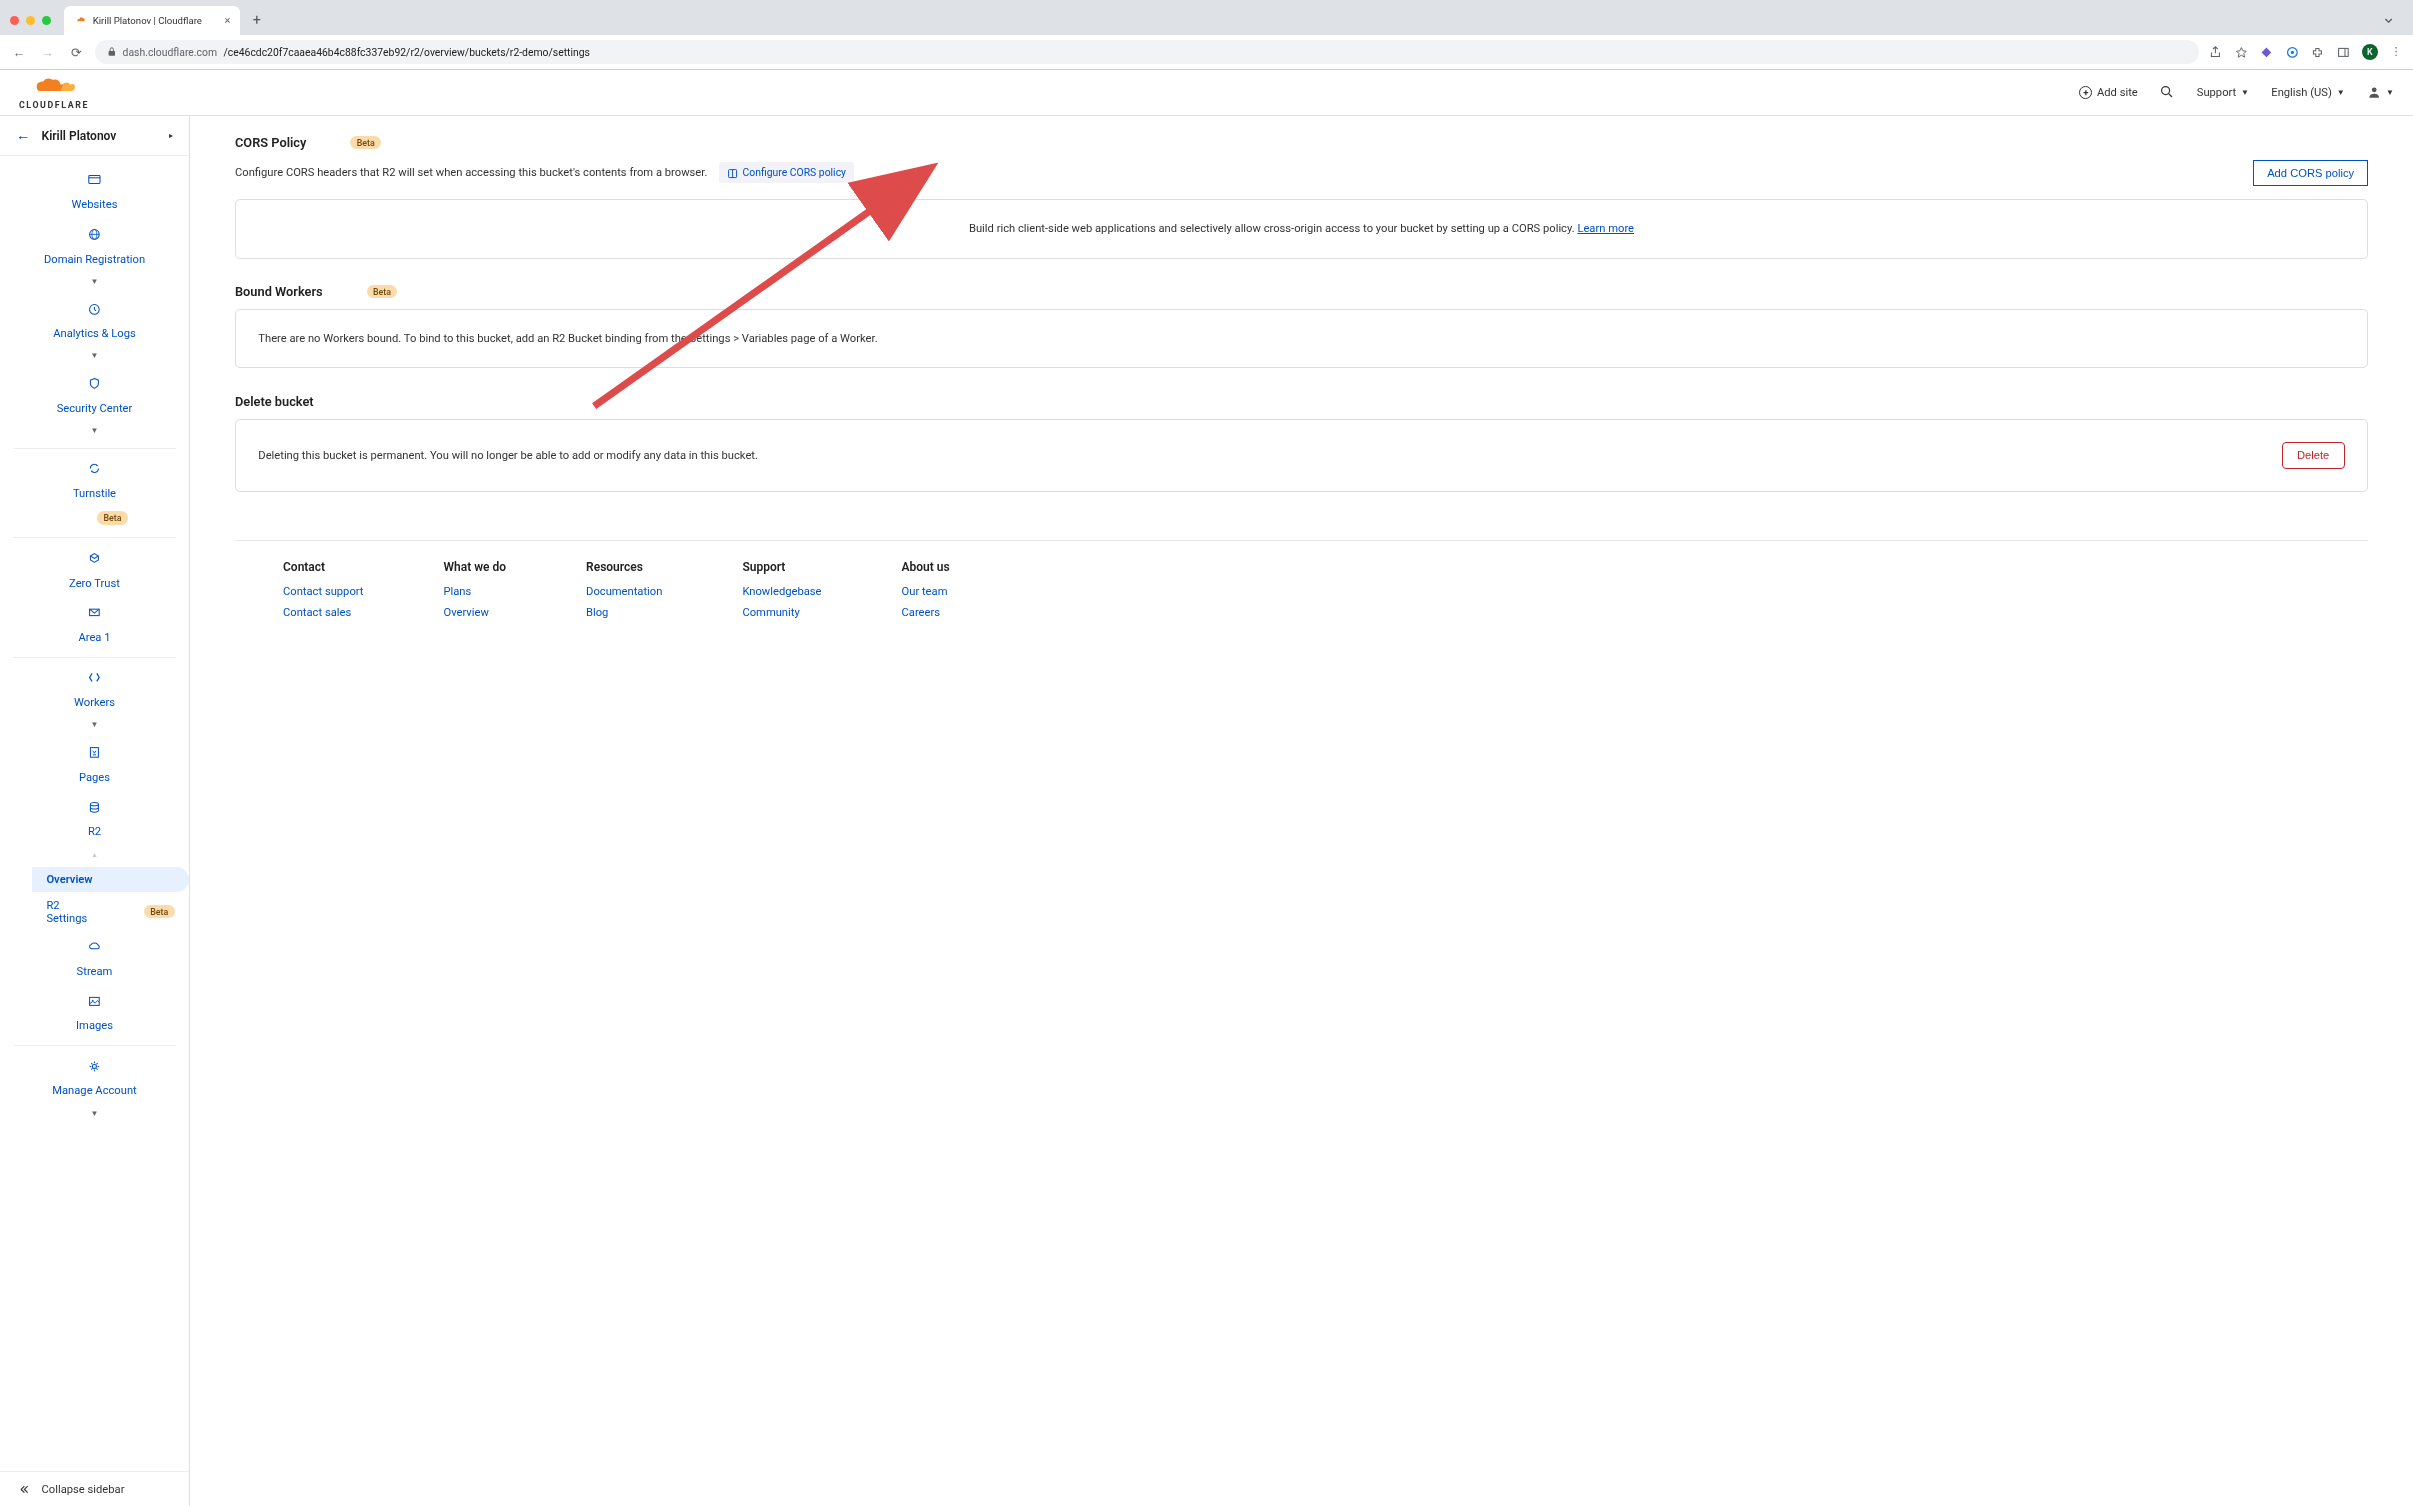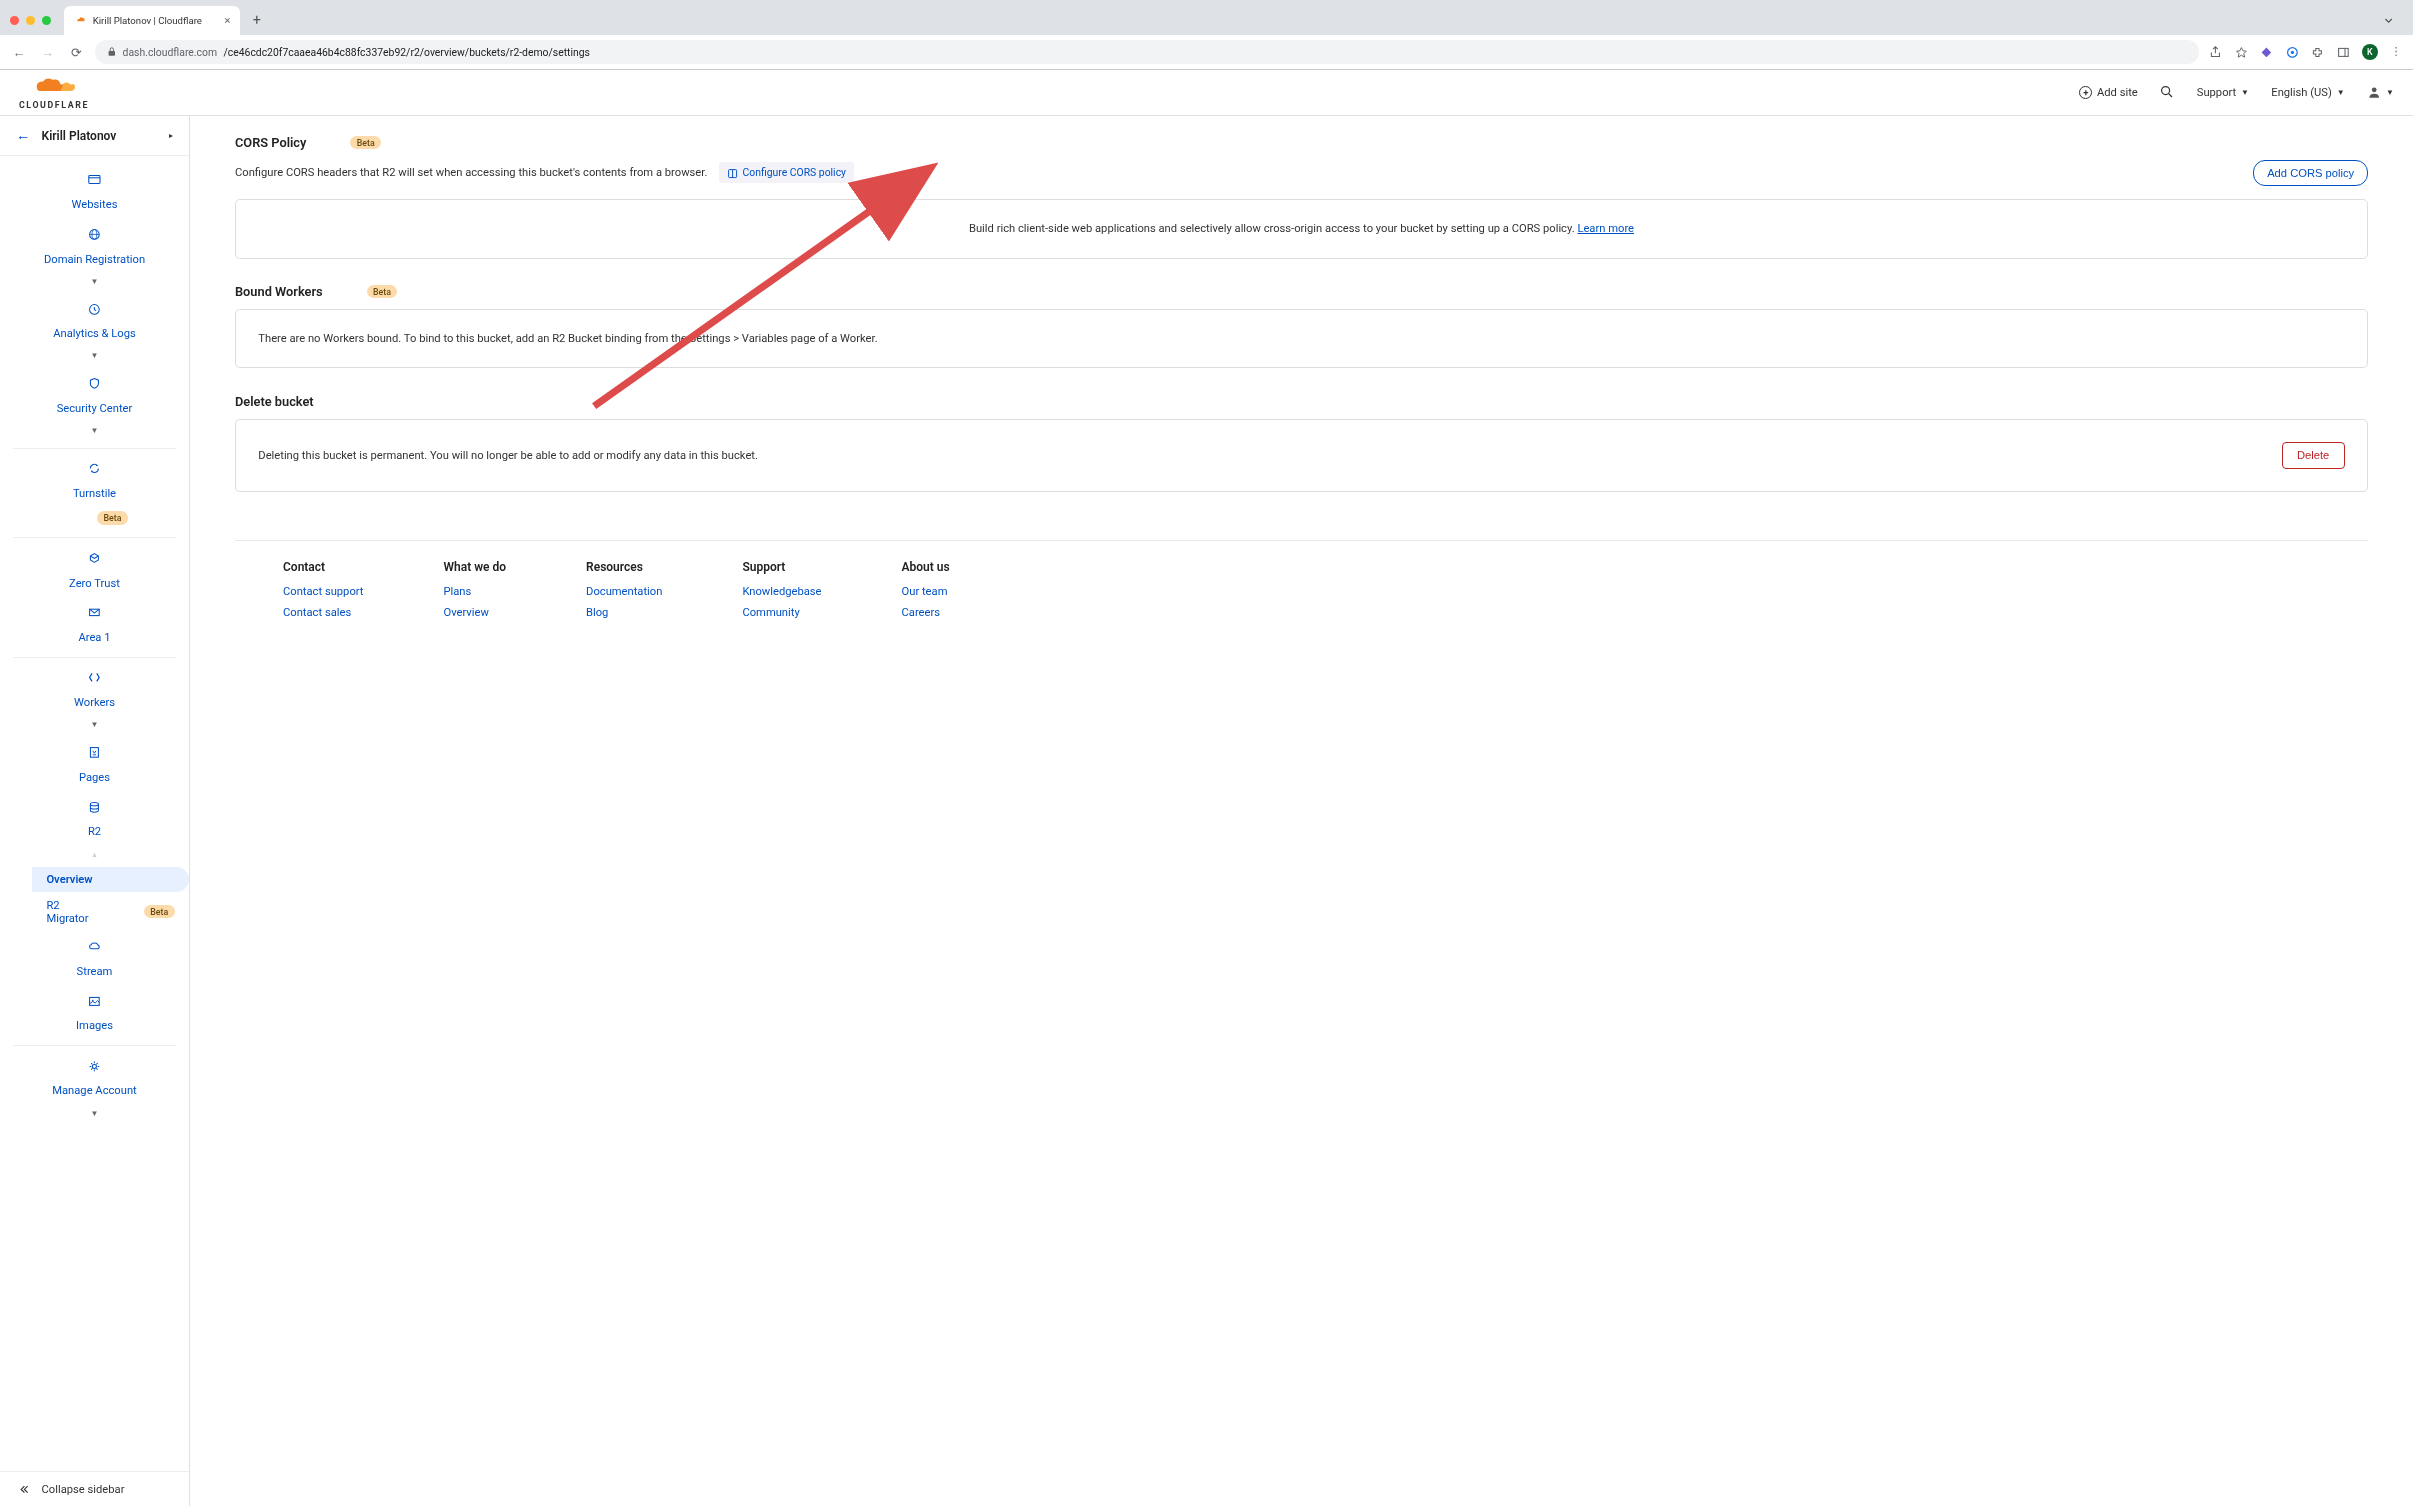--- a/index.html
+++ b/index.html
@@ -63,21 +63,21 @@
     .sidebar-footer { border-top: 0.8px solid #eee; padding: 11.2px 17.6px; display: flex; align-items: center; gap: 11.2px; color: #333; cursor: pointer; font-size: 11.2px; }
     
     
     .main { flex: 1; padding: 19px 45px 16px 45px; }
     .section { margin-bottom: 25.5px; }
     .section-header { display: flex; align-items: center; gap: 8px; margin-bottom: 9.6px; }
     .section-title { font-size: 12.8px; font-weight: 600; color: #222; }
     .section-desc-row { display: flex; align-items: center; gap: 11.2px; margin-bottom: 12.8px; }
     .section-desc { font-size: 11.2px; color: #333; }
     .configure-link { display: flex; align-items: flex-end; gap: 4.8px; background: #f2f2f8; padding: 4px 8px; border-radius: 3.2px; color: #0051c3; font-size: 10.4px; cursor: pointer; }
-    .add-cors-btn { border: 0.8px solid #0051c3; color: #0051c3; background: #fff; padding: 6.4px 12.8px; border-radius: 12px; cursor: pointer; font-size: 11.2px; margin-left: auto; }
+    .add-cors-btn { border: 0.8px solid #0051c3; color: #0051c3; background: #fff; padding: 6.4px 12.8px; border-radius: 0; cursor: pointer; font-size: 11.2px; margin-left: auto; }
     .content-box { border: 0.8px solid #ddd; border-radius: 4.8px; padding: 22.3px; }
     .content-box-text { font-size: 11.2px; color: #333; text-align: left; }
     .content-box-centered { text-align: center; }
     .link { color: #0051c3; text-decoration: underline; cursor: pointer; }
     .delete-btn { border: 0.8px solid #bd2426; color: #bd2426; background: #fff; padding: 6.4px 14.4px; border-radius: 4px; cursor: pointer; font-size: 11.2px; float: right; }
     .delete-box { display: flex; align-items: center; justify-content: space-between; }
     
     
     .footer { border-top: 0.8px solid #e8e8e8; padding: 19px 48px; display: flex; gap: 80px; margin-top: 48px; }
     .footer-col { display: flex; flex-direction: column; gap: 8px; }
@@ -311,21 +311,21 @@
             </svg>
           </span>
         <span class="nav-label">R2</span>
         <span class="nav-chevron" style="color:#ccc;">▴</span>
       </div>
       <div class="nav-sub">
         <div class="nav-sub-item active">
           <span>Overview</span>
         </div>
         <div class="nav-sub-item">
-          <span>R2 Migrator</span>
+          <span>R2 Settings</span>
           <span class="badge-beta">Beta</span>
         </div>
       </div>
       <div class="nav-item">
         <span class="nav-icon">
             <svg width="12.8" height="12.8" viewBox="0 0 16 16">
               <path d="M5 11 Q2 11 2 8 Q2 6 4 6 Q5 3 8 4 Q11 3 12 6 Q14 6 14 9 Q14 11 12 11 Z" stroke="#0051c3" stroke-width="1.3" fill="none"></path>
             </svg>
           </span>
         <span class="nav-label">Stream</span>

